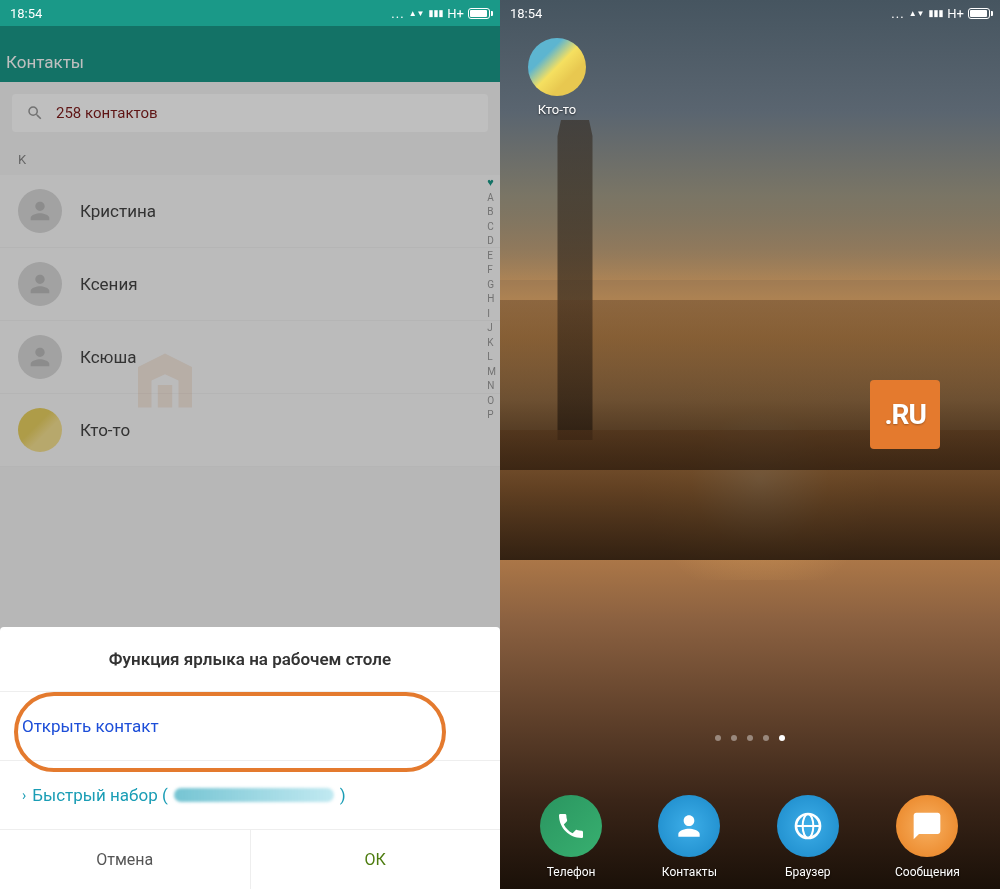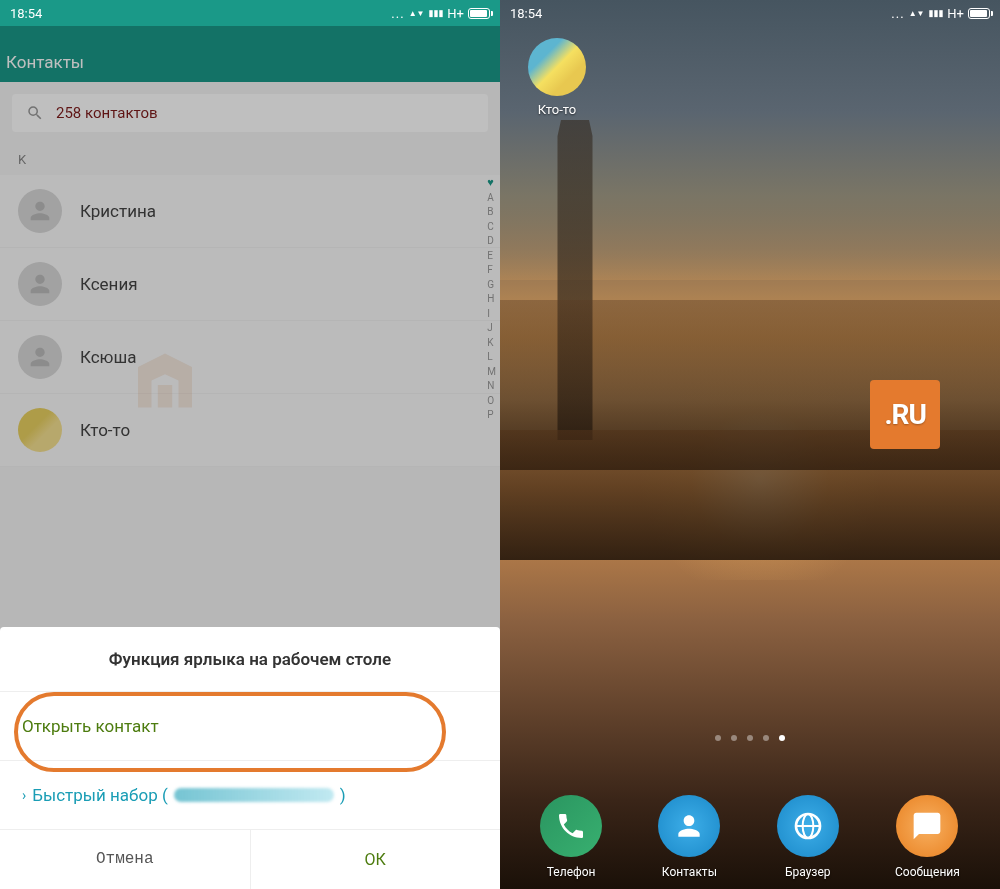--- a/index.html
+++ b/index.html
@@ -29,27 +29,27 @@
 .avatar { width:44px; height:44px; border-radius:50%; background:#d8d8d8; display:flex; align-items:center; justify-content:center; overflow:hidden; }
 .avatar-img { width:100%; height:100%; background:linear-gradient(135deg,#e8d060 40%,#f5e090 60%); }
 .avatar svg { width:28px; height:28px; fill:#bbb; }
 .contact-name { font-size:17px; color:#444; }
 .alpha-index { position:absolute; right:4px; top:175px; display:flex; flex-direction:column; font-size:10px; color:#999; z-index:15; line-height:1.45; }
 .alpha-index span:first-child { color:#1a9988; font-size:11px; }
 
 
 .dialog { position:absolute; bottom:0; left:0; right:0; background:#fff; z-index:30; border-top-left-radius:4px; border-top-right-radius:4px; }
 .dialog-title { text-align:center; font-weight:600; font-size:17px; padding:22px 0; color:#333; border-bottom:1px solid #eee; }
-.dialog-opt { padding:24px 22px; font-size:17px; color:#4d7c0f; border-bottom:1px solid #eee; position:relative; }
+.dialog-opt { padding:24px 22px; font-size:17px; color:#1d4ed8; border-bottom:1px solid #eee; position:relative; }
 .dialog-opt.quick { color:#1a9db5; display:flex; align-items:center; gap:6px; }
 .dialog-opt.quick .masked { display:inline-block; width:160px; height:14px; background:linear-gradient(90deg,rgba(26,157,181,0.6),rgba(100,200,220,0.4)); border-radius:8px; filter:blur(1.5px); }
 .dialog-actions { display:flex; }
 .dialog-btn { flex:1; text-align:center; padding:20px 0; font-size:16px; color:#555; }
 .dialog-btn.ok { color:#4d7c0f; }
-.dialog-btn:first-child { border-right:1px solid #eee;font-family:Liberation Mono, monospace; }
+.dialog-btn:first-child { border-right:1px solid #eee; }
 
 
 .highlight { position:absolute; border:4px solid #e47a2e; border-radius:50px; z-index:35; pointer-events:none; }
 
 
 .watermark-left { position:absolute; top:340px; left:120px; z-index:16; opacity:0.25; display:flex; align-items:center; gap:8px; pointer-events:none; }
 .wm-logo { width:90px; height:90px; }
 
 
 .right-phone { background:linear-gradient(180deg,#3a4550 0%,#4a5560 8%,#6a6055 18%,#8a7055 28%,#c89050 38%,#e8b070 45%,#d09050 55%,#8a6040 70%,#3a2518 90%,#1a1008 100%); position:relative; }

